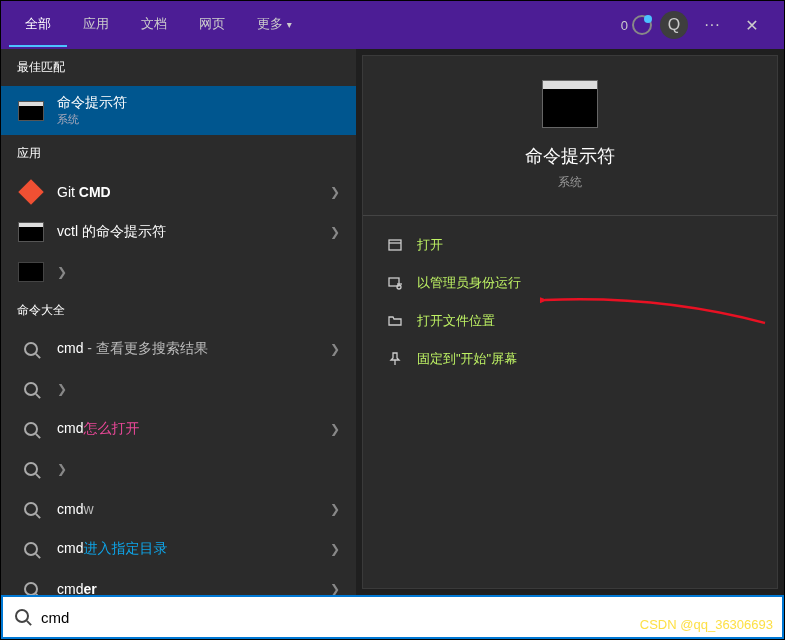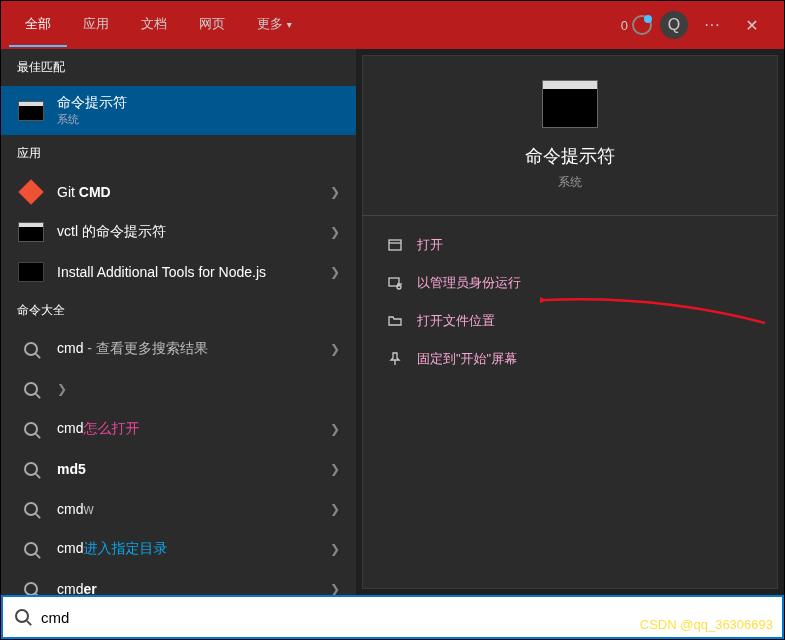--- a/index.html
+++ b/index.html
@@ -1,18 +1,18 @@
 <!DOCTYPE html>
 <html><head>
 <meta charset="utf-8">
 <style>
 *{margin:0;padding:0;box-sizing:border-box;font-family:"Microsoft YaHei","Segoe UI",sans-serif}
 body{width:785px;height:640px;background:#1f1f1f;color:#fff;overflow:hidden;position:relative}
 .window{width:785px;height:640px;display:flex;flex-direction:column;background:#1f1f1f;border:1px solid #000}
-.topbar{height:48px;display:flex;align-items:center;padding:0 8px;background:#b91c1c}
+.topbar{height:48px;display:flex;align-items:center;padding:0 8px;background:#4c1d95}
 .tabs{display:flex;gap:0;flex:1}
 .tab{padding:12px 16px;font-size:13px;color:#ccc;cursor:pointer}
 .tab.active{color:#fff;border-bottom:2px solid #4cc2ff}
 .top-icons{display:flex;align-items:center;gap:8px;padding-right:8px}
 .top-badge{display:flex;align-items:center;gap:4px;color:#ccc;font-size:13px}
 .circ{width:20px;height:20px;border:2px solid #888;border-radius:50%;position:relative}
 .circ::after{content:"";position:absolute;width:8px;height:8px;background:#4cc2ff;border-radius:50%;top:-2px;right:-2px}
 .iconbtn{width:32px;height:32px;display:flex;align-items:center;justify-content:center;color:#ccc;cursor:pointer;border-radius:4px}
 .iconbtn.round{background:#3e3e3e;border-radius:50%;width:28px;height:28px}
 .content{flex:1;display:flex;overflow:hidden}
@@ -31,21 +31,21 @@
 .nodejs-ico{width:26px;height:20px;background:#000;border:1px solid #444}
 .search-ico{width:14px;height:14px;border:2px solid #aaa;border-radius:50%;position:relative}
 .search-ico::after{content:"";position:absolute;width:6px;height:2px;background:#aaa;bottom:-3px;right:-5px;transform:rotate(45deg)}
 .right{flex:1;background:#2b2b2b;border-left:1px solid #1a1a1a;display:flex;flex-direction:column;margin:6px;border:1px solid #3a3a3a}
 .preview-top{display:flex;flex-direction:column;align-items:center;padding:24px 16px;border-bottom:1px solid #444}
 .preview-ico{width:56px;height:48px;background:#000;border:1px solid #666;position:relative;margin-bottom:16px}
 .preview-ico::before{content:"";position:absolute;top:0;left:0;right:0;height:8px;background:#ddd}
 .preview-title{font-size:18px;color:#fff;margin-bottom:6px}
 .preview-sub{font-size:12px;color:#999}
 .actions{padding:10px 0}
-.action{display:flex;align-items:center;gap:14px;padding:10px 24px;font-size:13px;color:#f9a8d4;cursor:pointer}
+.action{display:flex;align-items:center;gap:14px;padding:10px 24px;font-size:13px;color:#bef264;cursor:pointer}
 .action .aicon{width:16px;height:16px;display:flex;align-items:center;justify-content:center;color:#ccc;font-size:14px}
 .arrow{position:absolute;pointer-events:none}
 .searchbar{height:44px;background:#fff;border:2px solid #0078d4;display:flex;align-items:center;padding:0 12px;gap:10px}
 .searchbar .sicon{width:16px;height:16px}
 .searchbar .sicon .search-ico{border-color:#444}
 .searchbar .sicon .search-ico::after{background:#444}
 .searchbar input{flex:1;border:none;outline:none;font-size:15px;color:#000;background:transparent}
 .watermark{position:absolute;bottom:8px;right:12px;font-size:13px;color:#fde047}
 b{font-weight:bold}
 svg{display:block}
@@ -103,23 +103,20 @@
           </div>
         <div class="txt">
             <div class="title">vctl 的命令提示符</div>
           </div>
         <div class="chev">❯</div>
       </div>
       <div class="result">
         <div class="icon">
             <div class="nodejs-ico"></div>
           </div>
-        <div class="txt">
-            <div class="title">Install Additional Tools for Node.js</div>
-          </div>
         <div class="chev">❯</div>
       </div>
 
       <div class="section-hdr">命令大全</div>
 
       <div class="result">
         <div class="icon">
             <div class="search-ico"></div>
           </div>
         <div class="txt">
@@ -138,23 +135,20 @@
             <div class="search-ico"></div>
           </div>
         <div class="txt">
             <div class="title"><span>cmd</span><span style="color:#ec4899">怎么打开</span></div>
           </div>
         <div class="chev">❯</div>
       </div>
       <div class="result">
         <div class="icon">
             <div class="search-ico"></div>
-          </div>
-        <div class="txt">
-            <div class="title"><b>md5</b></div>
           </div>
         <div class="chev">❯</div>
       </div>
       <div class="result">
         <div class="icon">
             <div class="search-ico"></div>
           </div>
         <div class="txt">
             <div class="title"><span>cmd</span><span style="color:#bbb">w</span></div>
           </div>

